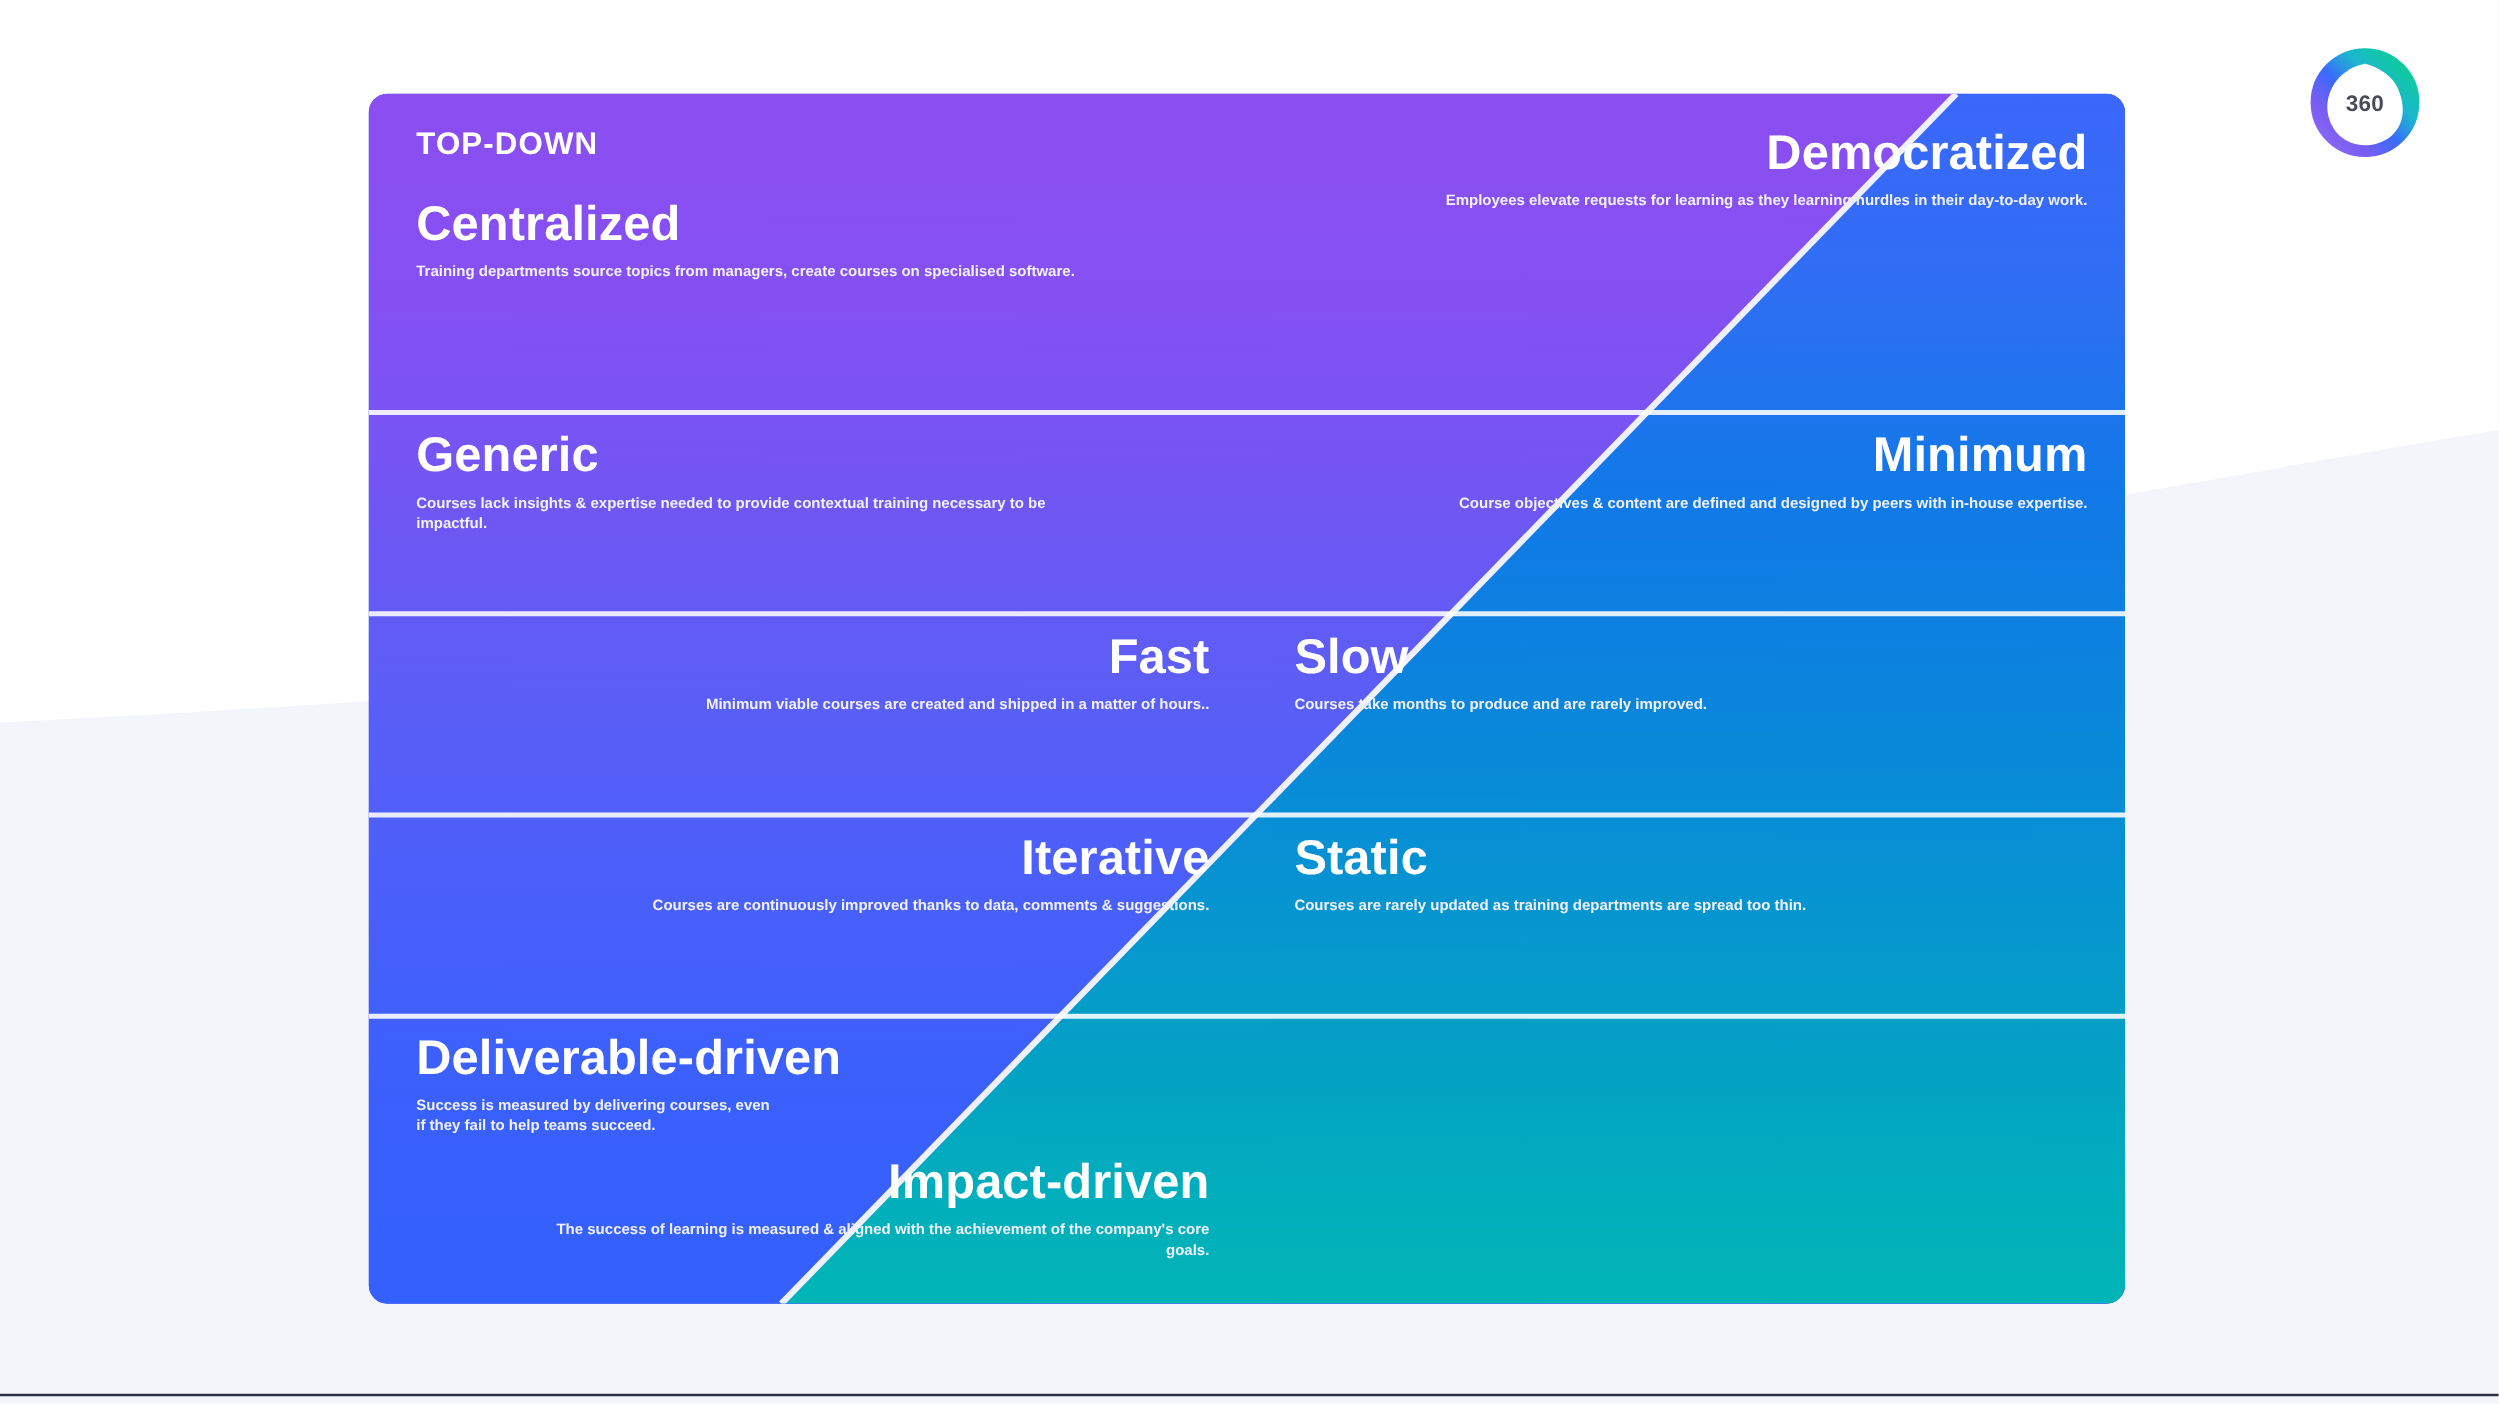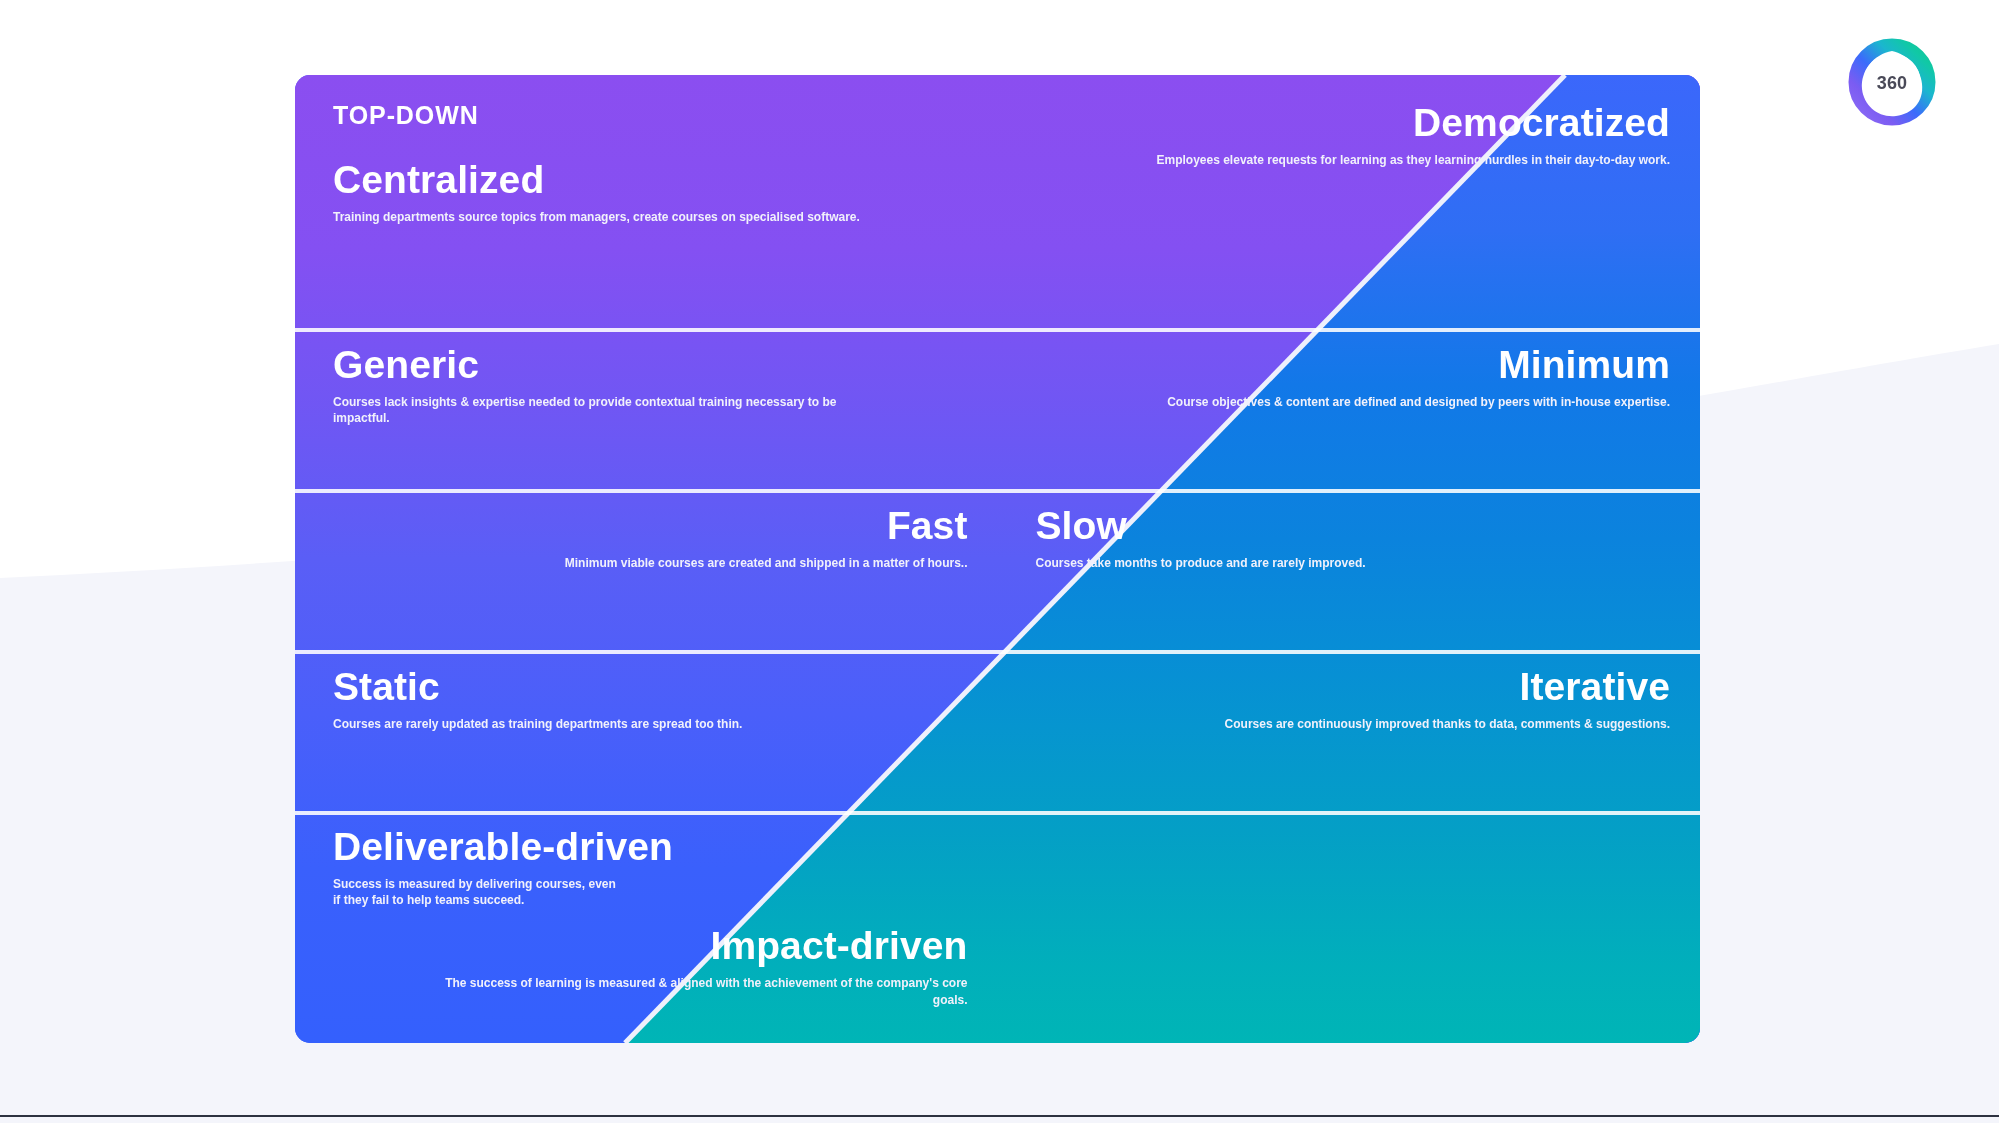--- a/index.html
+++ b/index.html
@@ -249,27 +249,27 @@
           <div class="title">Fast</div>
           <div class="desc" style="max-width:420px;">Minimum viable courses are created and shipped in a matter of hours..</div>
         </div>
         <div class="cell left">
           <div class="title">Slow</div>
           <div class="desc" style="max-width:420px;">Courses take months to produce and are rarely improved.</div>
         </div>
       </div>
 
       <div class="row" style="top:590px;">
+        <div class="cell right">
+          <div class="title">Iterative</div>
+          <div class="desc" style="max-width:520px;">Courses are continuously improved thanks to data, comments &amp; suggestions.</div>
+        </div>
         <div class="cell left">
           <div class="title">Static</div>
           <div class="desc" style="max-width:440px;">Courses are rarely updated as training departments are spread too thin.</div>
-        </div>
-        <div class="cell right">
-          <div class="title">Iterative</div>
-          <div class="desc" style="max-width:520px;">Courses are continuously improved thanks to data, comments &amp; suggestions.</div>
         </div>
       </div>
 
       <div class="row" style="top:750px;flex-direction:column;">
         <div class="cell left">
           <div class="title">Deliverable-driven</div>
           <div class="desc" style="max-width:285px;">Success is measured by delivering courses, even if they fail to help teams succeed.</div>
         </div>
         <div class="cell right" style="padding-top:16px;">
           <div class="title">Impact-driven</div>

